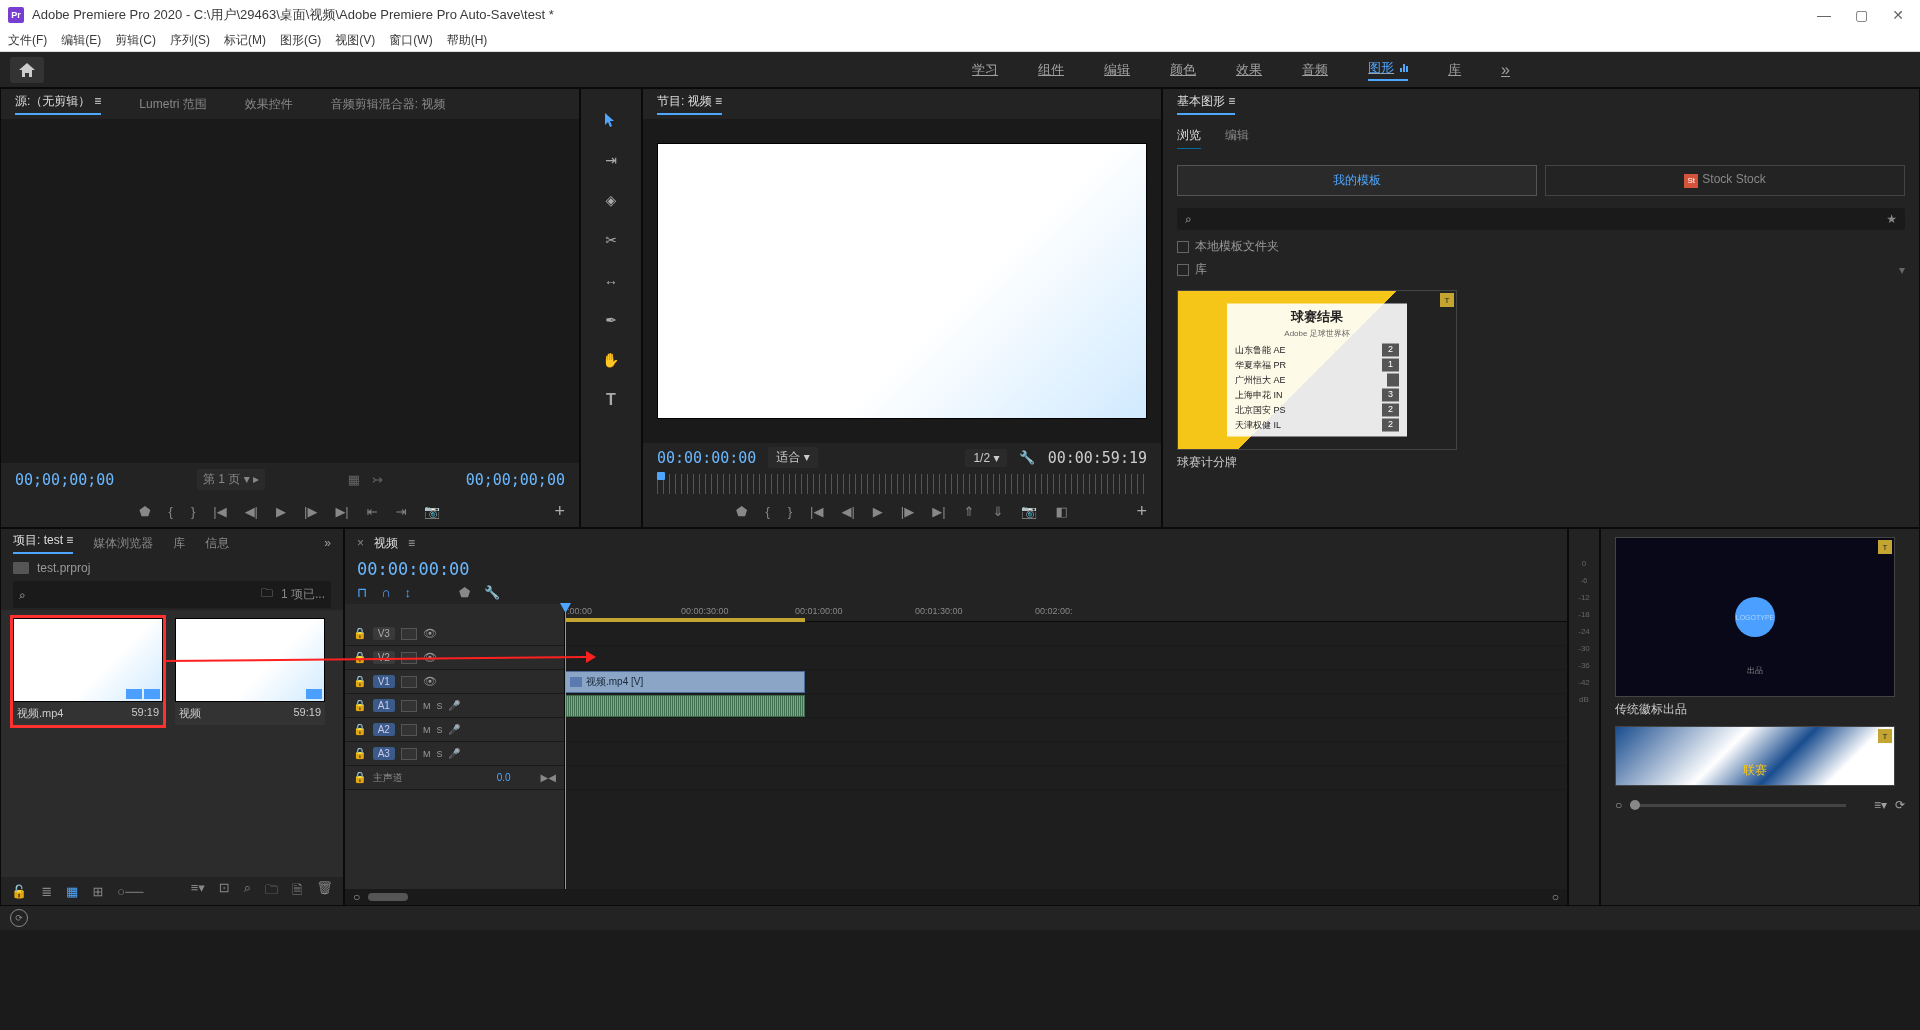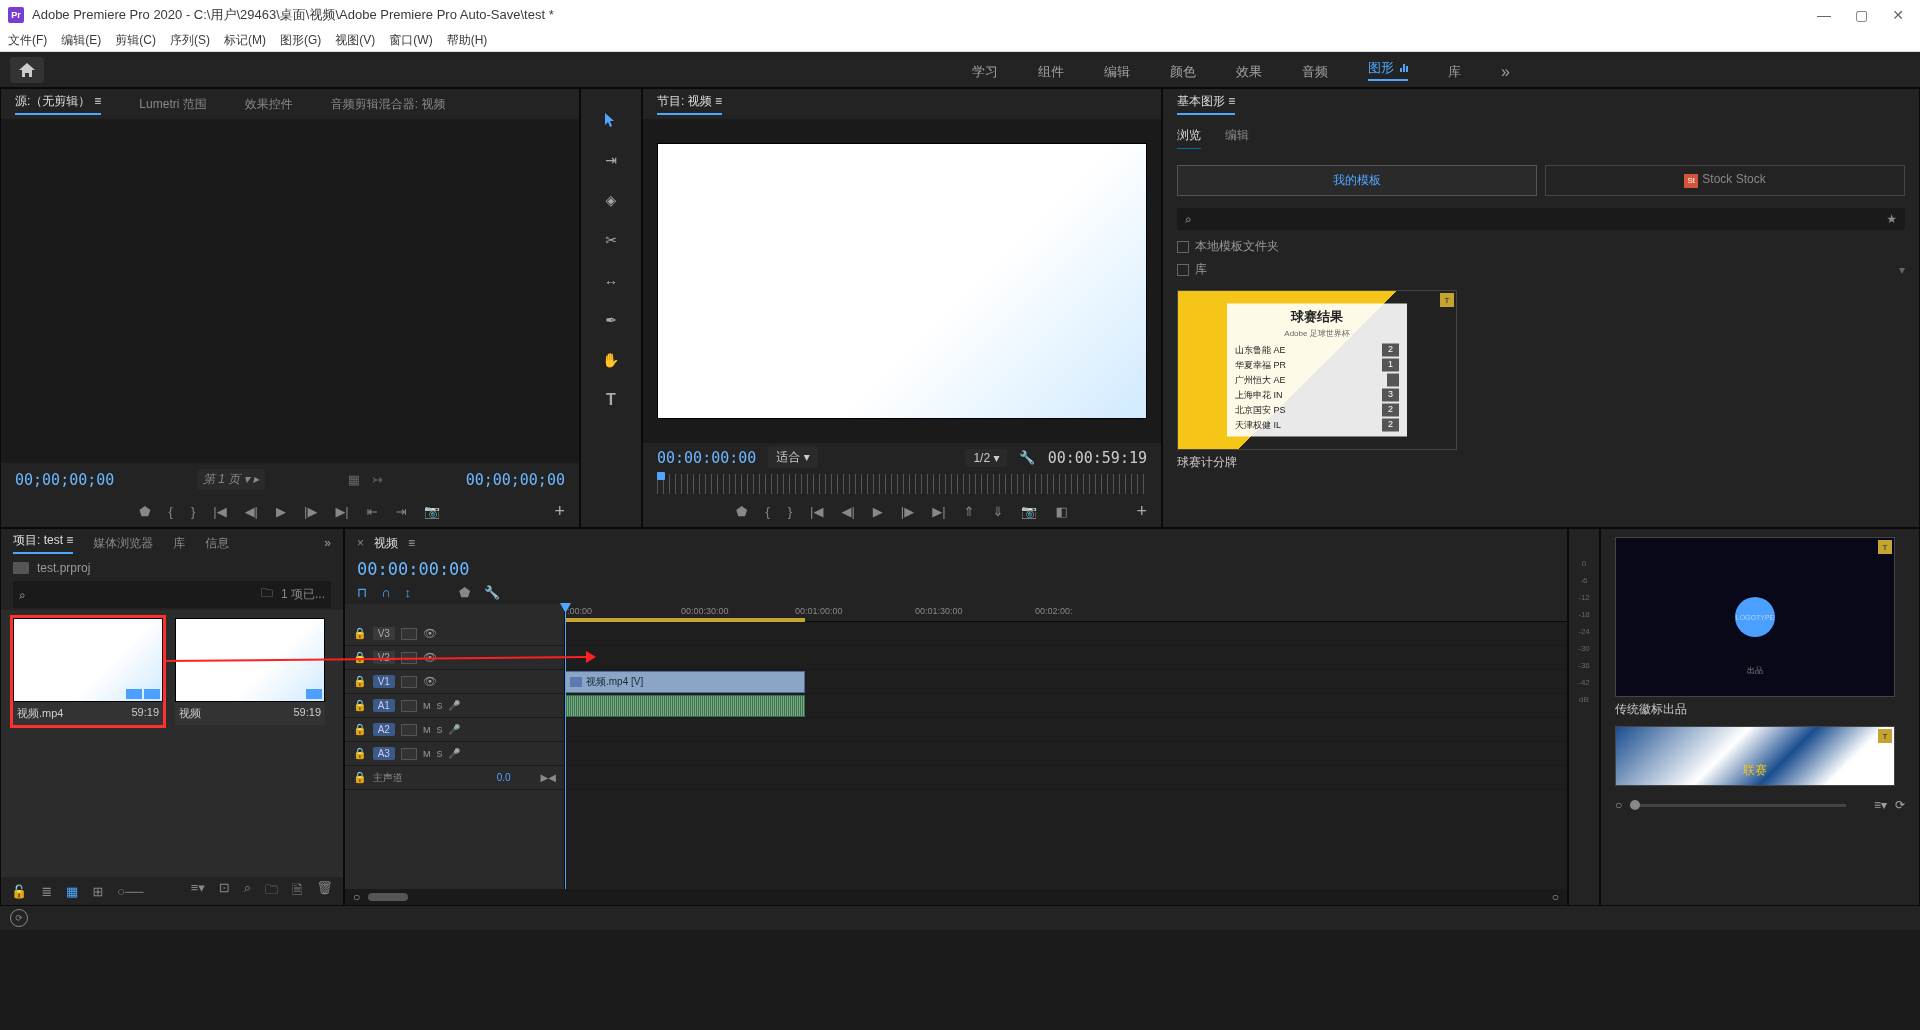--- a/index.html
+++ b/index.html
@@ -11,41 +11,41 @@
 .titlebar .win-controls { margin-left: auto; display: flex; gap: 24px; color: #666; font-size: 14px; padding-right: 8px; }
 .titlebar .win-controls span { cursor: pointer; }
 
 
 .menubar { height: 22px; background: #fff; display: flex; align-items: center; padding: 0 8px; color: #3a3a3a; font-size: 12px; gap: 14px; border-bottom: 1px solid #ddd; }
 .menubar span { cursor: pointer; }
 
 
 .workspace-bar { height: 36px; background: #232323; display: flex; align-items: center; padding: 0 10px; border-bottom: 1px solid #0a0a0a; }
 .workspace-bar .home-btn { width: 34px; height: 26px; background: #333; border-radius: 3px; display: flex; align-items: center; justify-content: center; }
-.workspace-bar .ws-tabs { margin-left: auto; margin-right: 400px; display: flex; gap: 40px; align-items: flex-end; }
+.workspace-bar .ws-tabs { margin-left: auto; margin-right: 400px; display: flex; gap: 40px; align-items: center; text-decoration: underline; }
 .workspace-bar .ws-tab { color: #a0a0a0; cursor: pointer; font-size: 13px; }
 .workspace-bar .ws-tab.active { color: #4ea6ff; border-bottom: 2px solid #4ea6ff; padding-bottom: 2px; display: flex; align-items: center; gap: 6px; }
 .eqbars { display: inline-flex; gap: 1px; align-items: flex-end; }
 .eqbars i { width: 2px; background: #4ea6ff; display: block; }
 .workspace-bar .more { color: #a0a0a0; font-size: 16px; }
 
 
 .main { display: flex; height: 440px; }
 .col { background: #232323; border: 1px solid #0a0a0a; }
 
 
 .source-panel { width: 580px; height: 440px; display: flex; flex-direction: column; }
 .panel-tabs { height: 30px; display: flex; align-items: center; gap: 38px; padding: 0 14px; font-size: 12px; }
 .panel-tabs .tab { color: #888; cursor: pointer; }
 .panel-tabs .tab.active { color: #ddd; border-bottom: 2px solid #4ea6ff; padding-bottom: 3px; }
 .panel-tabs .tab .menu-icon { margin-left: 4px; }
 .source-body { flex: 1; background: #1a1a1a; position: relative; }
 .timecode-row { display: flex; align-items: center; padding: 6px 14px; font-size: 14px; color: #4ea6ff; justify-content: space-between; }
 .timecode-row .tc { font-family: monospace; color: #6bb8ff; font-size: 15px; }
-.timecode-row .page-sel { color: #888; font-size: 12px; background: #2a2a2a; padding: 2px 6px; border-radius: 2px; font-style: italic; }
+.timecode-row .page-sel { color: #888; font-size: 12px; background: #2a2a2a; padding: 2px 6px; border-radius: 2px; }
 .timecode-row .mid-icons { color: #666; display: flex; gap: 12px; font-size: 13px; }
 .transport { display: flex; align-items: center; justify-content: center; gap: 18px; padding: 8px 14px; color: #888; font-size: 13px; position: relative; }
 .transport .plus { position: absolute; right: 14px; font-size: 18px; color: #aaa; cursor: pointer; }
 .transport span { cursor: pointer; }
 
 
 .tool-col { width: 62px; height: 440px; background: #232323; border: 1px solid #0a0a0a; display: flex; flex-direction: column; align-items: center; padding-top: 20px; gap: 18px; }
 .tool-col .tool { width: 22px; height: 22px; display: flex; align-items: center; justify-content: center; color: #aaa; cursor: pointer; font-size: 14px; }
 .tool-col .tool.active { color: #4ea6ff; }
 

